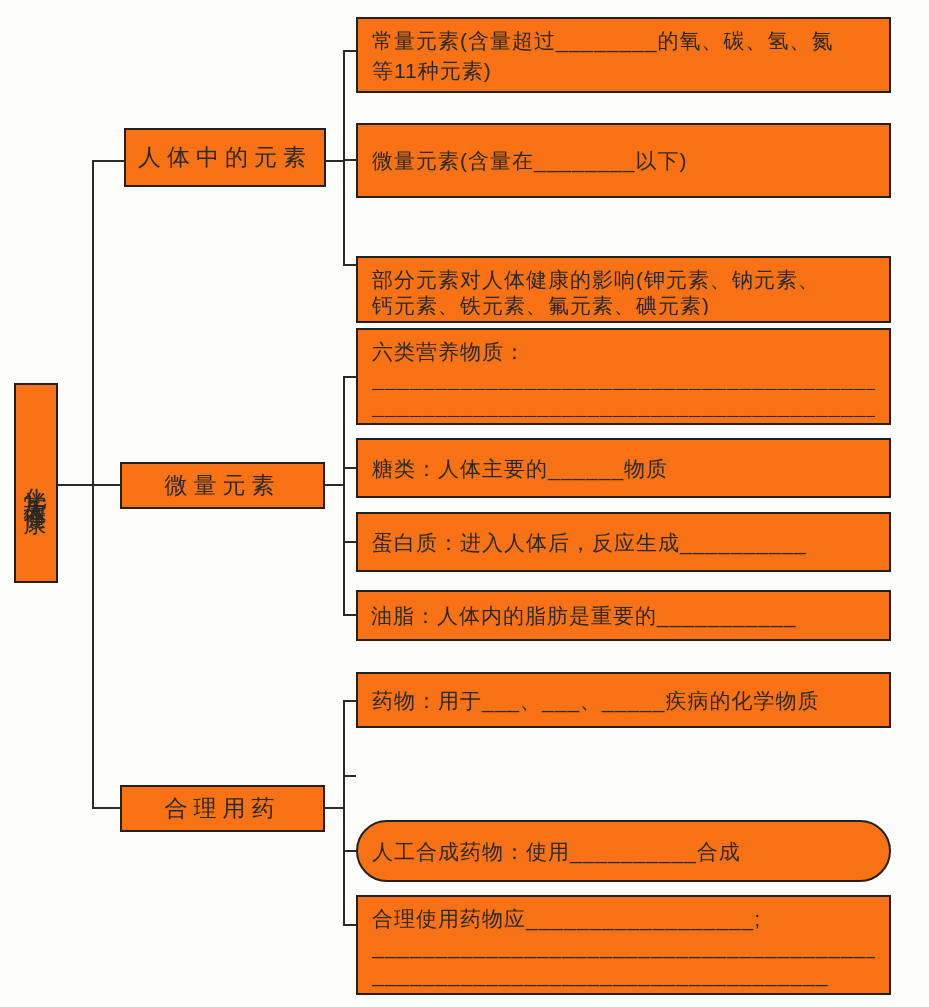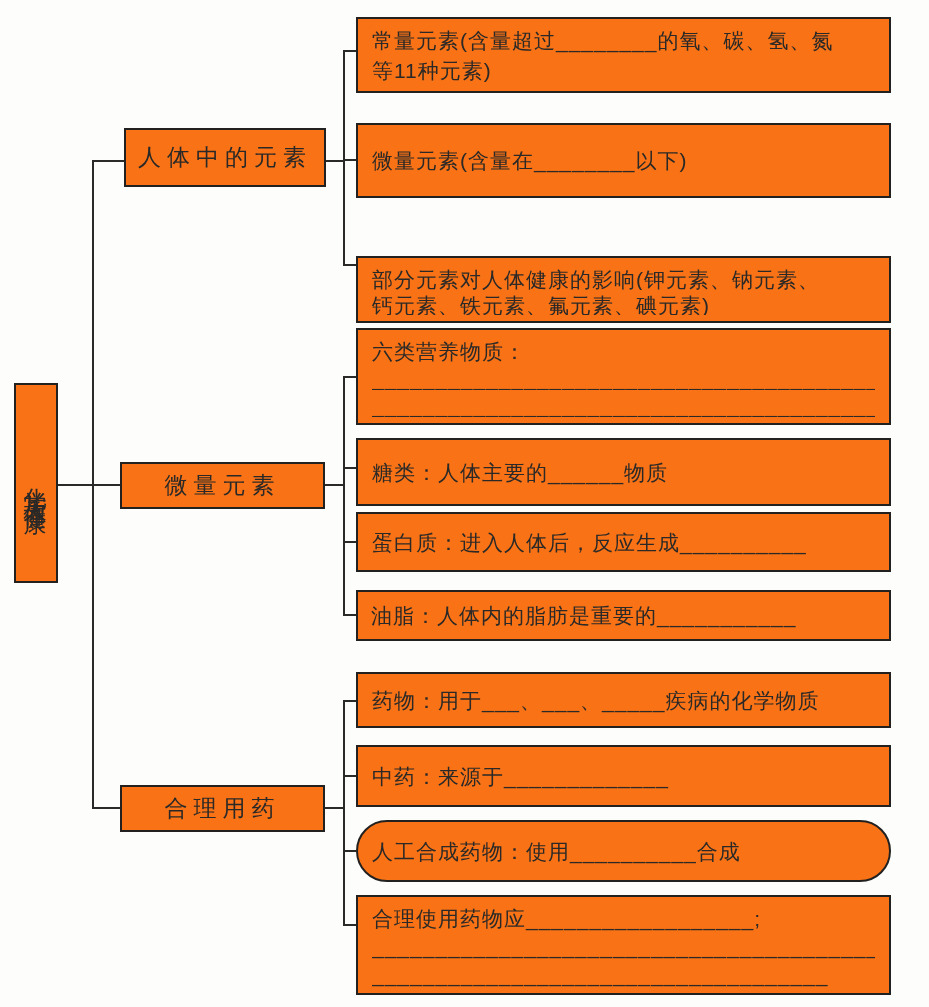--- a/index.html
+++ b/index.html
@@ -96,21 +96,21 @@
   <div class="cline" style="left:345px; top:376px; width:11px; height:2px;"></div>
   <div class="cline" style="left:345px; top:467px; width:11px; height:2px;"></div>
   <div class="cline" style="left:345px; top:541px; width:11px; height:2px;"></div>
   <div class="cline" style="left:345px; top:614px; width:11px; height:2px;"></div>
 
   <div class="box leaf-box" style="left:356px; top:328px; width:535px; height:97px;">
     <div class="leaf-line">六类营养物质：</div>
     <div class="leaf-line">__________________________________________</div>
     <div class="leaf-line">__________________________________________</div>
   </div>
-  <div class="box leaf-box" style="left:356px; top:438px; width:535px; height:68px;">
+  <div class="box leaf-box" style="left:356px; top:438px; width:535px; height:60px;">
     <div class="leaf-line">糖类：人体主要的______物质</div>
   </div>
   <div class="box leaf-box" style="left:356px; top:512px; width:535px; height:60px;">
     <div class="leaf-line">蛋白质：进入人体后，反应生成__________</div>
   </div>
   <div class="box leaf-box" style="left:356px; top:590px; width:535px; height:51px;padding-left:13px;">
     <div class="leaf-line">油脂：人体内的脂肪是重要的___________</div>
   </div>
 
   <div class="cline" style="left:94px; top:807px; width:26px; height:2px;"></div>
@@ -118,23 +118,20 @@
   <div class="cline" style="left:325px; top:807px; width:18px; height:2px;"></div>
   <div class="cline" style="left:343px; top:700px; width:2px; height:226px;"></div>
   <div class="cline" style="left:345px; top:700px; width:11px; height:2px;"></div>
   <div class="cline" style="left:345px; top:775px; width:11px; height:2px;"></div>
   <div class="cline" style="left:345px; top:850px; width:11px; height:2px;"></div>
   <div class="cline" style="left:345px; top:924px; width:11px; height:2px;"></div>
 
   <div class="box leaf-box" style="left:356px; top:672px; width:535px; height:56px;">
     <div class="leaf-line">药物：用于___、___、_____疾病的化学物质</div>
   </div>
-  <div class="box leaf-box" style="left:356px; top:745px; width:535px; height:62px;">
-    <div class="leaf-line">中药：来源于_____________</div>
-  </div>
   <div class="box leaf-box" style="left:356px; top:820px; width:535px; height:62px;border-radius:31px;">
     <div class="leaf-line">人工合成药物：使用__________合成</div>
   </div>
   <div class="box leaf-box" style="left:356px; top:895px; width:535px; height:100px;">
     <div class="leaf-line">合理使用药物应__________________;</div>
     <div class="leaf-line">________________________________________;</div>
     <div class="leaf-line">____________________________________</div>
   </div>
 
 </div>

